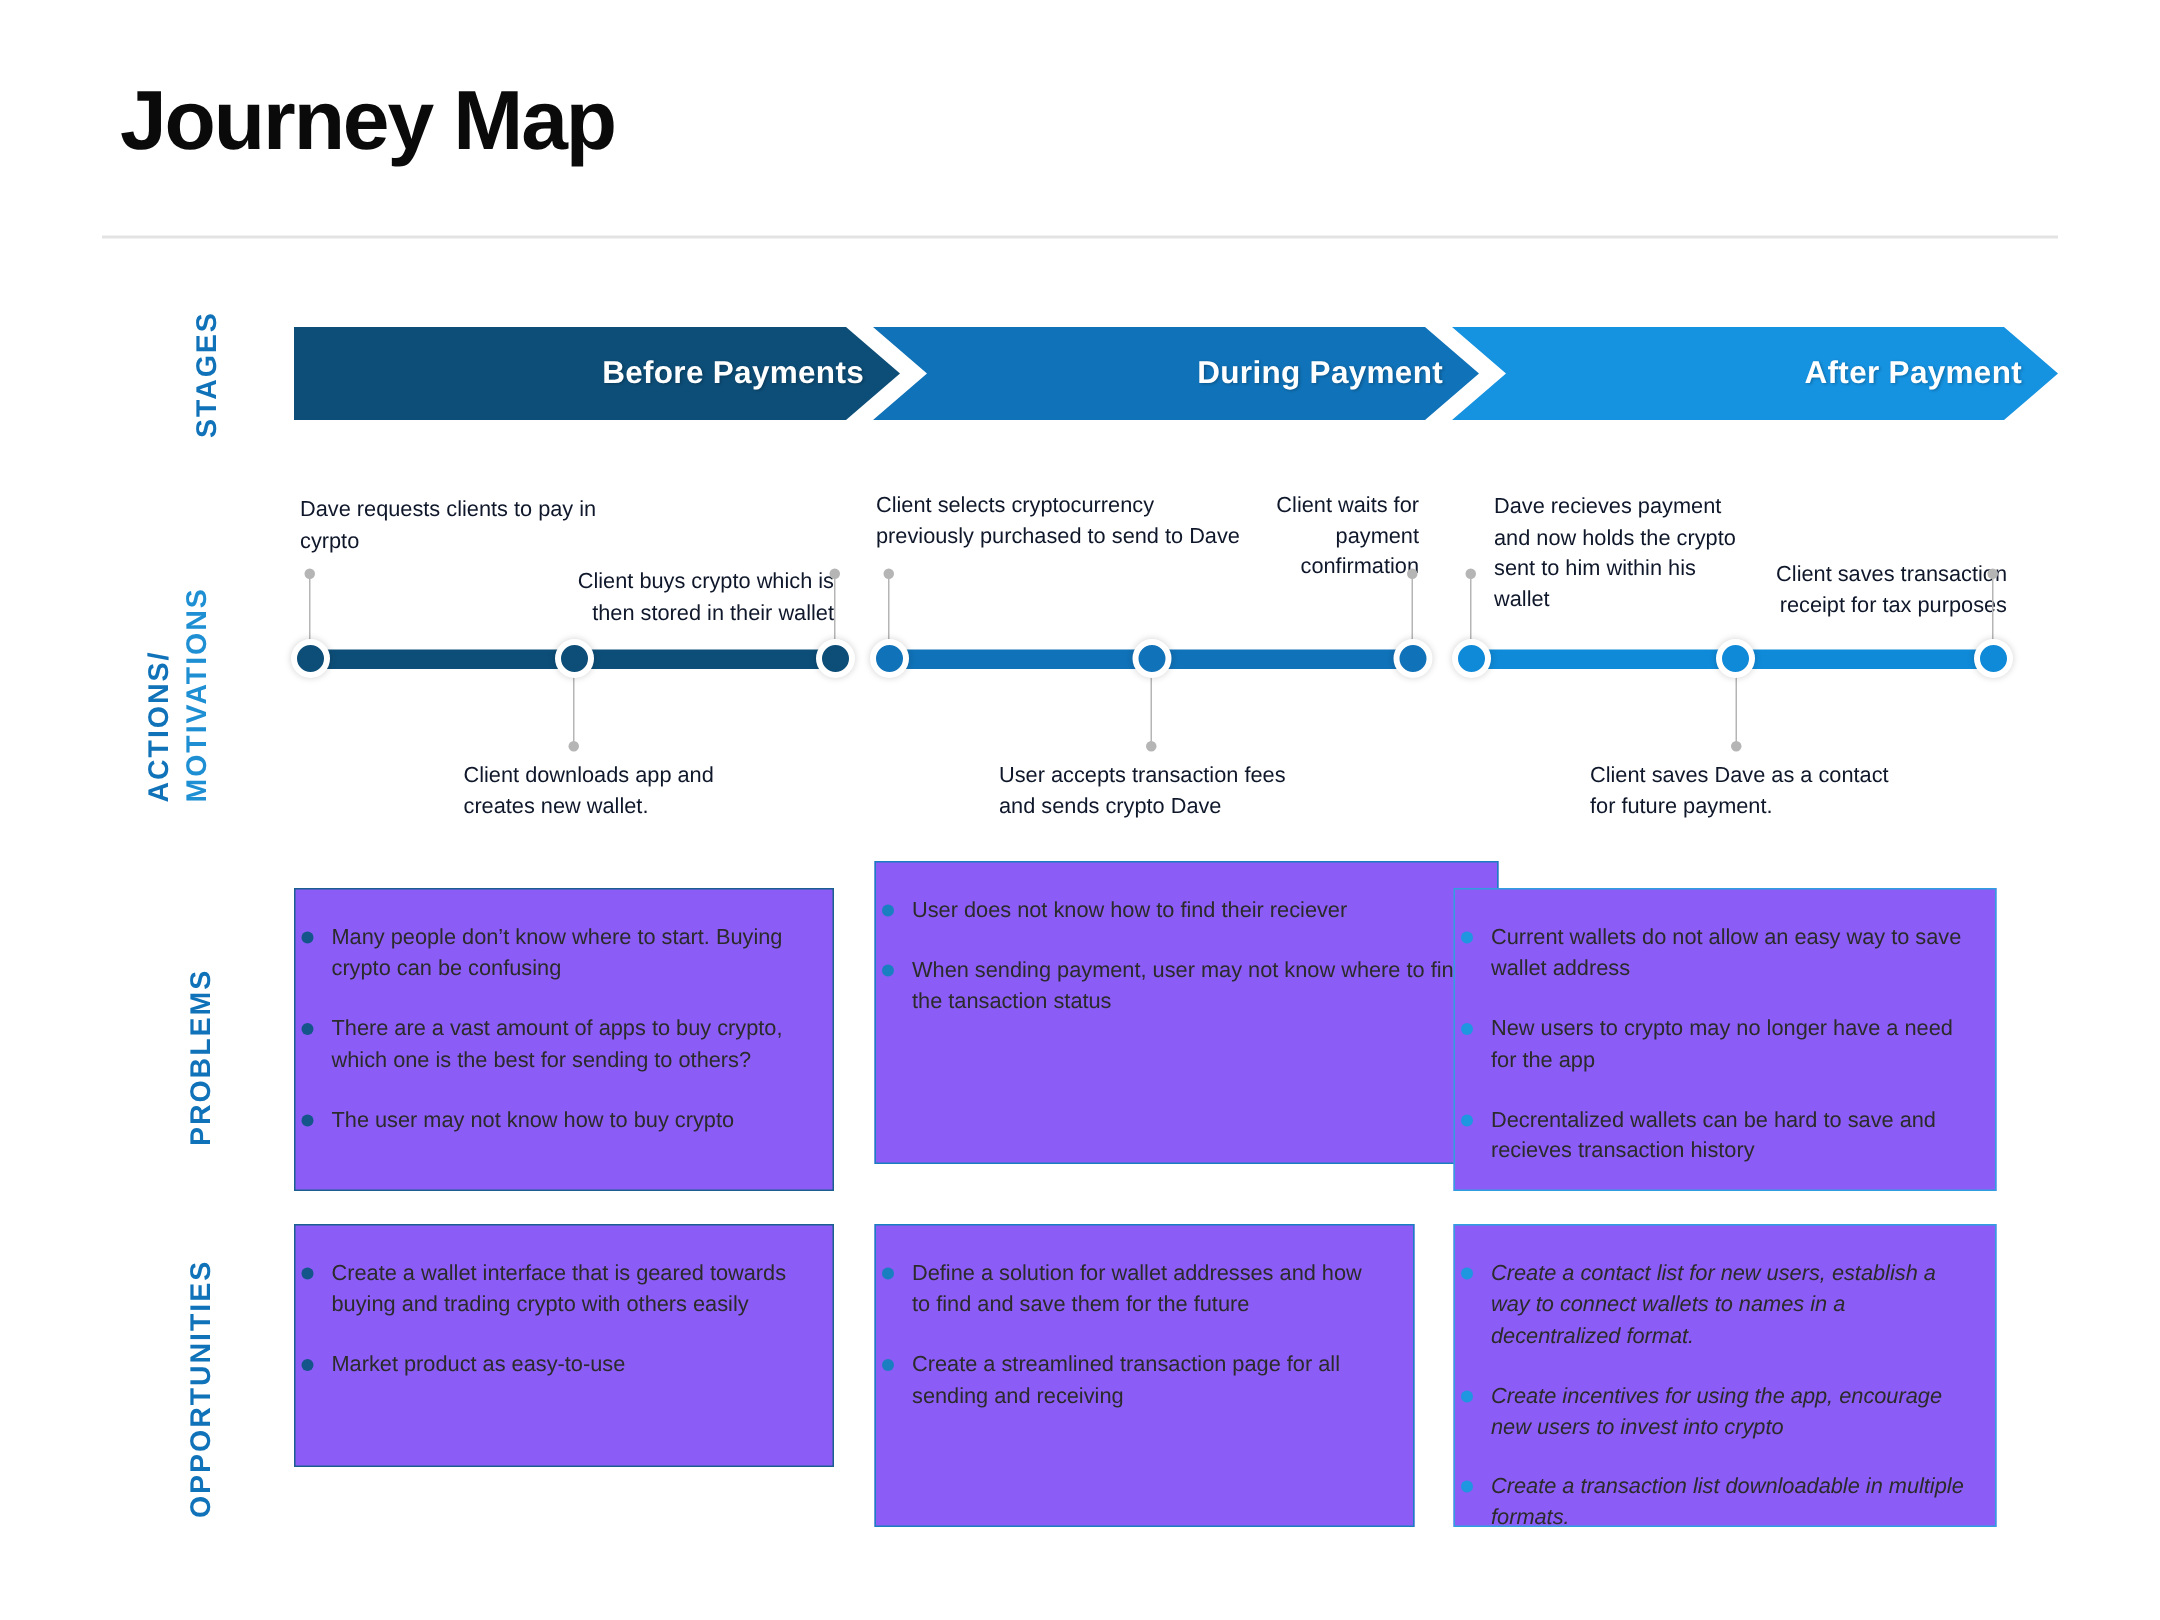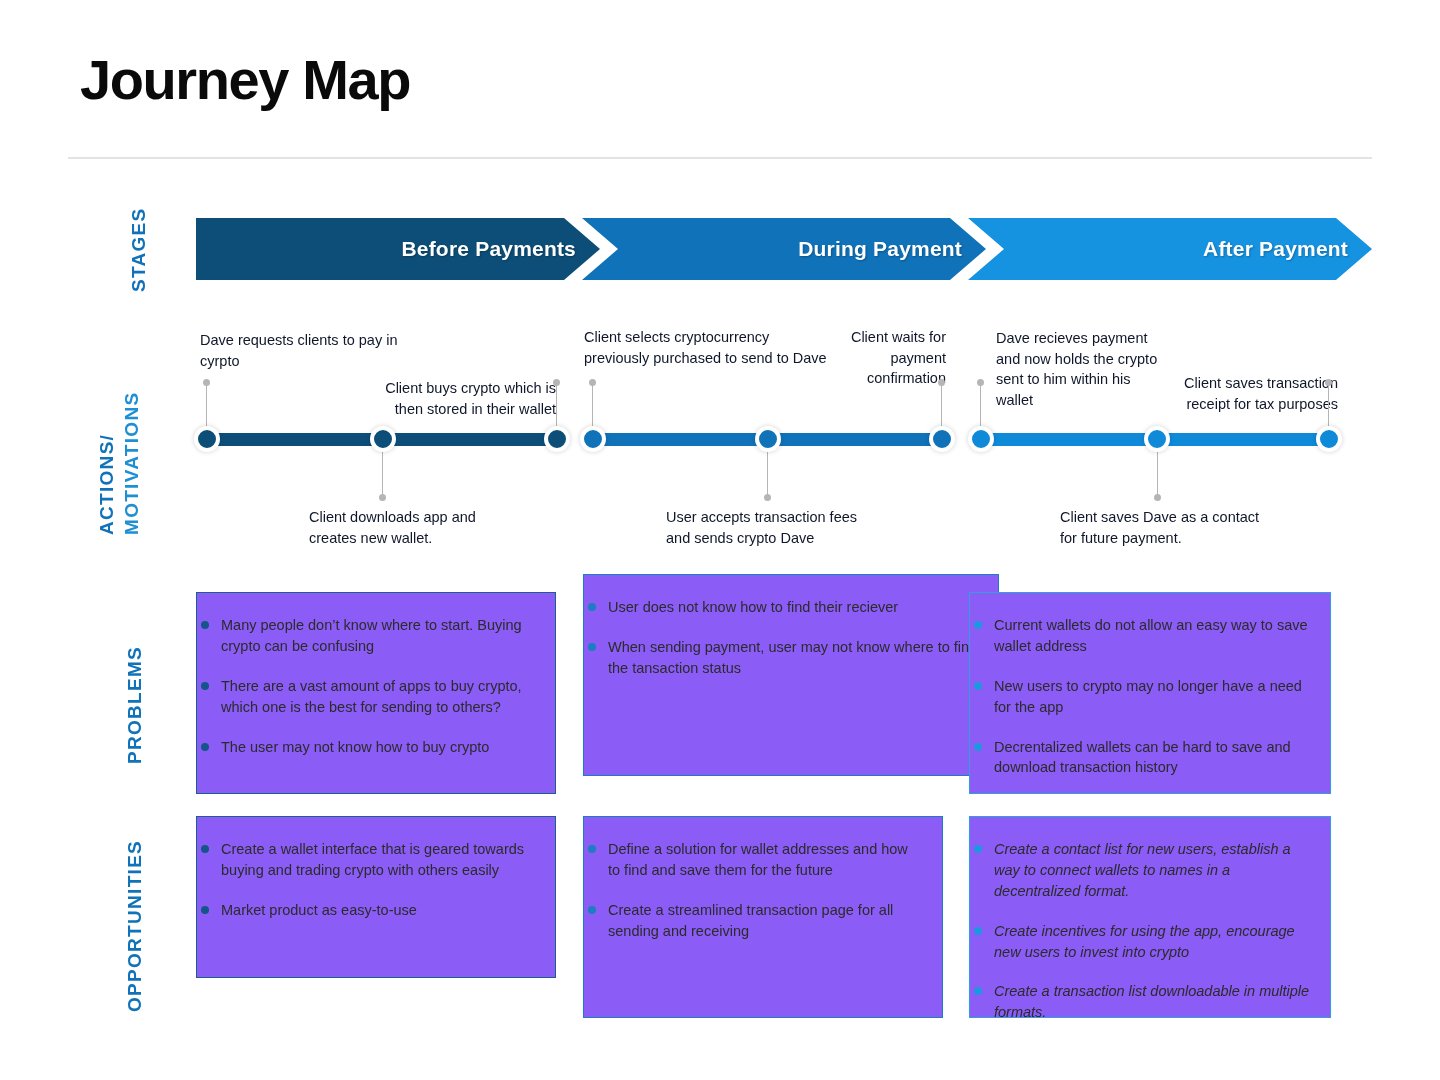--- a/index.html
+++ b/index.html
@@ -276,21 +276,21 @@
   <ul>
     <li><span class="dot"></span><span>User does not know how to find their reciever</span></li>
     <li><span class="dot"></span><span>When sending payment, user may not know where to find the tansaction status</span></li>
   </ul>
 </div>
 
 <div class="panel b3 prob-3">
   <ul>
     <li><span class="dot"></span><span>Current wallets do not allow an easy way to save wallet address</span></li>
     <li><span class="dot"></span><span>New users to crypto may no longer have a need for the app</span></li>
-    <li><span class="dot"></span><span>Decrentalized wallets can be hard to save and download transaction history</span></li>
+    <li><span class="dot"></span><span>Decrentalized wallets can be hard to save and recieves transaction history</span></li>
   </ul>
 </div>
 
 <div class="panel b1 opp-1">
   <ul>
     <li><span class="dot"></span><span>Create a wallet interface that is geared towards buying and trading crypto with others easily</span></li>
     <li><span class="dot"></span><span>Market product as easy-to-use</span></li>
   </ul>
 </div>
 

